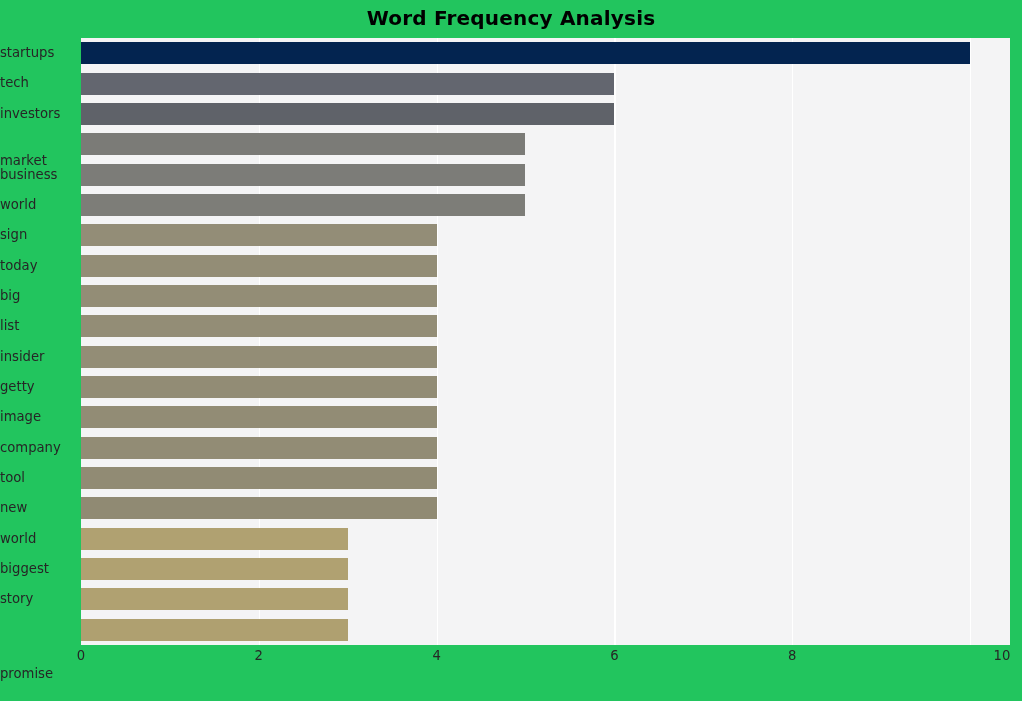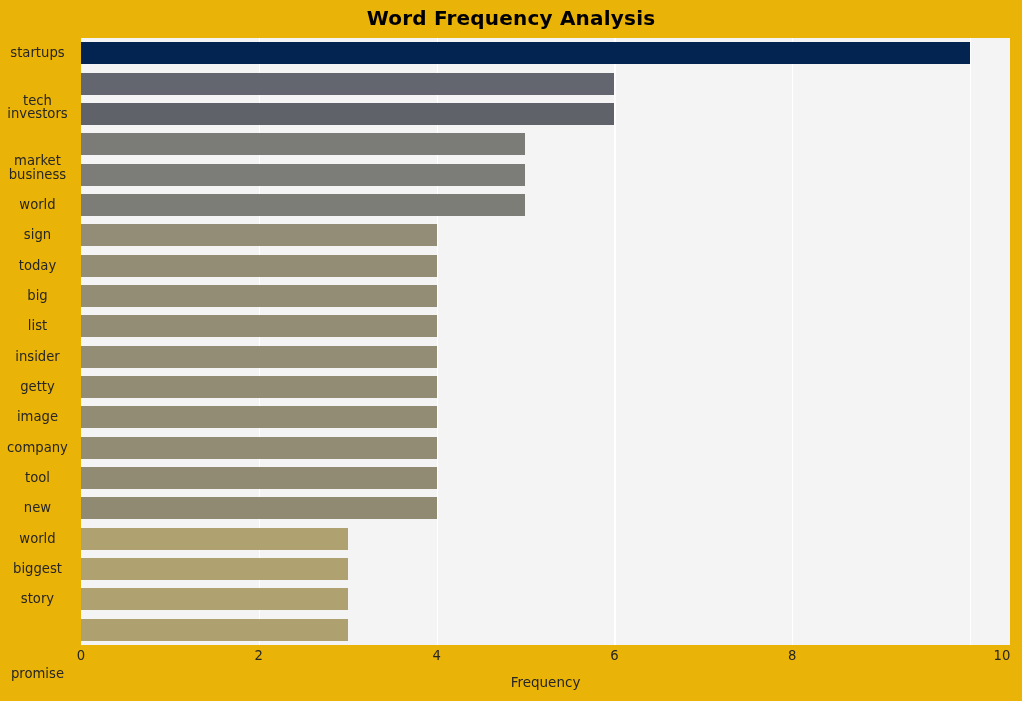--- a/index.html
+++ b/index.html
@@ -12,21 +12,21 @@
     height: 701px;
     font-family: "DejaVu Sans", "Liberation Sans", sans-serif;
     overflow: hidden;
     position: relative;
   }
   #figure {
     position: absolute;
     left: 0; top: 0;
     width: 1022px;
     height: 701px;
-    background: #eab308;
+    background: #22c55e;
   }
   #chart-title {
     position: absolute;
     left: 0;
     top: 6px;
     width: 1022px;
     text-align: center;
     font-size: 20px;
     font-weight: bold;
     color: #000000;
@@ -63,21 +63,21 @@
     position: absolute;
     left: 0;
     top: 38px;
     width: 75px;
     height: 607px;
   }
   .y-label {
     position: absolute;
     right: 0;
     width: 75px;
-    text-align: center;
+    text-align: left;
     font-size: 13.2px;
     color: #262626;
     line-height: 15px;
   }
   
   #x-labels {
     position: absolute;
     left: 81px;
     top: 648px;
     width: 929px;
@@ -135,21 +135,21 @@
         <div class="bar" title="new: 4" style="width: 355.598px; top: 459.425px; background: rgb(144, 138, 115);"></div>
         <div class="bar" title="time: 3" style="width: 266.699px; top: 489.775px; background: rgb(176, 161, 113);"></div>
         <div class="bar" title="biggest: 3" style="width: 266.699px; top: 520.125px; background: rgb(176, 161, 113);"></div>
         <div class="bar" title="story: 3" style="width: 266.699px; top: 550.475px; background: rgb(176, 161, 113);"></div>
         <div class="bar" title="promise: 3" style="width: 266.699px; top: 580.825px; background: rgb(175, 160, 112);"></div>
       </div>
   </div>
 
   <div id="y-labels">
       <div class="y-label" style="top: 7.175px;">startups</div>
-      <div class="y-label" style="top: 55px;">tech</div>
+      <div class="y-label" style="top: 37px;">tech</div>
       <div class="y-label" style="top: 67.875px; padding-left: 12px;">investors</div>
       <div class="y-label" style="top: 115px;">market</div>
       <div class="y-label" style="top: 128.575px;">business</div>
       <div class="y-label" style="top: 158.925px;">world</div>
       <div class="y-label" style="top: 189.275px;">sign</div>
       <div class="y-label" style="top: 219.625px;">today</div>
       <div class="y-label" style="top: 249.975px;">big</div>
       <div class="y-label" style="top: 280.325px;">list</div>
       <div class="y-label" style="top: 310.675px;">insider</div>
       <div class="y-label" style="top: 341.025px;">getty</div>
@@ -165,15 +165,14 @@
 
   <div id="x-labels">
       <div class="x-label" style="left: 0px;">0</div>
       <div class="x-label" style="left: 177.799px;">2</div>
       <div class="x-label" style="left: 355.598px;">4</div>
       <div class="x-label" style="left: 533.397px;">6</div>
       <div class="x-label" style="left: 711.196px;">8</div>
       <div class="x-label" style="left: 888.995px; margin-left: 32px;">10</div>
     </div>
 
-  <div id="x-axis-title">Frequency</div>
 
 </div>
 
 </body></html>

